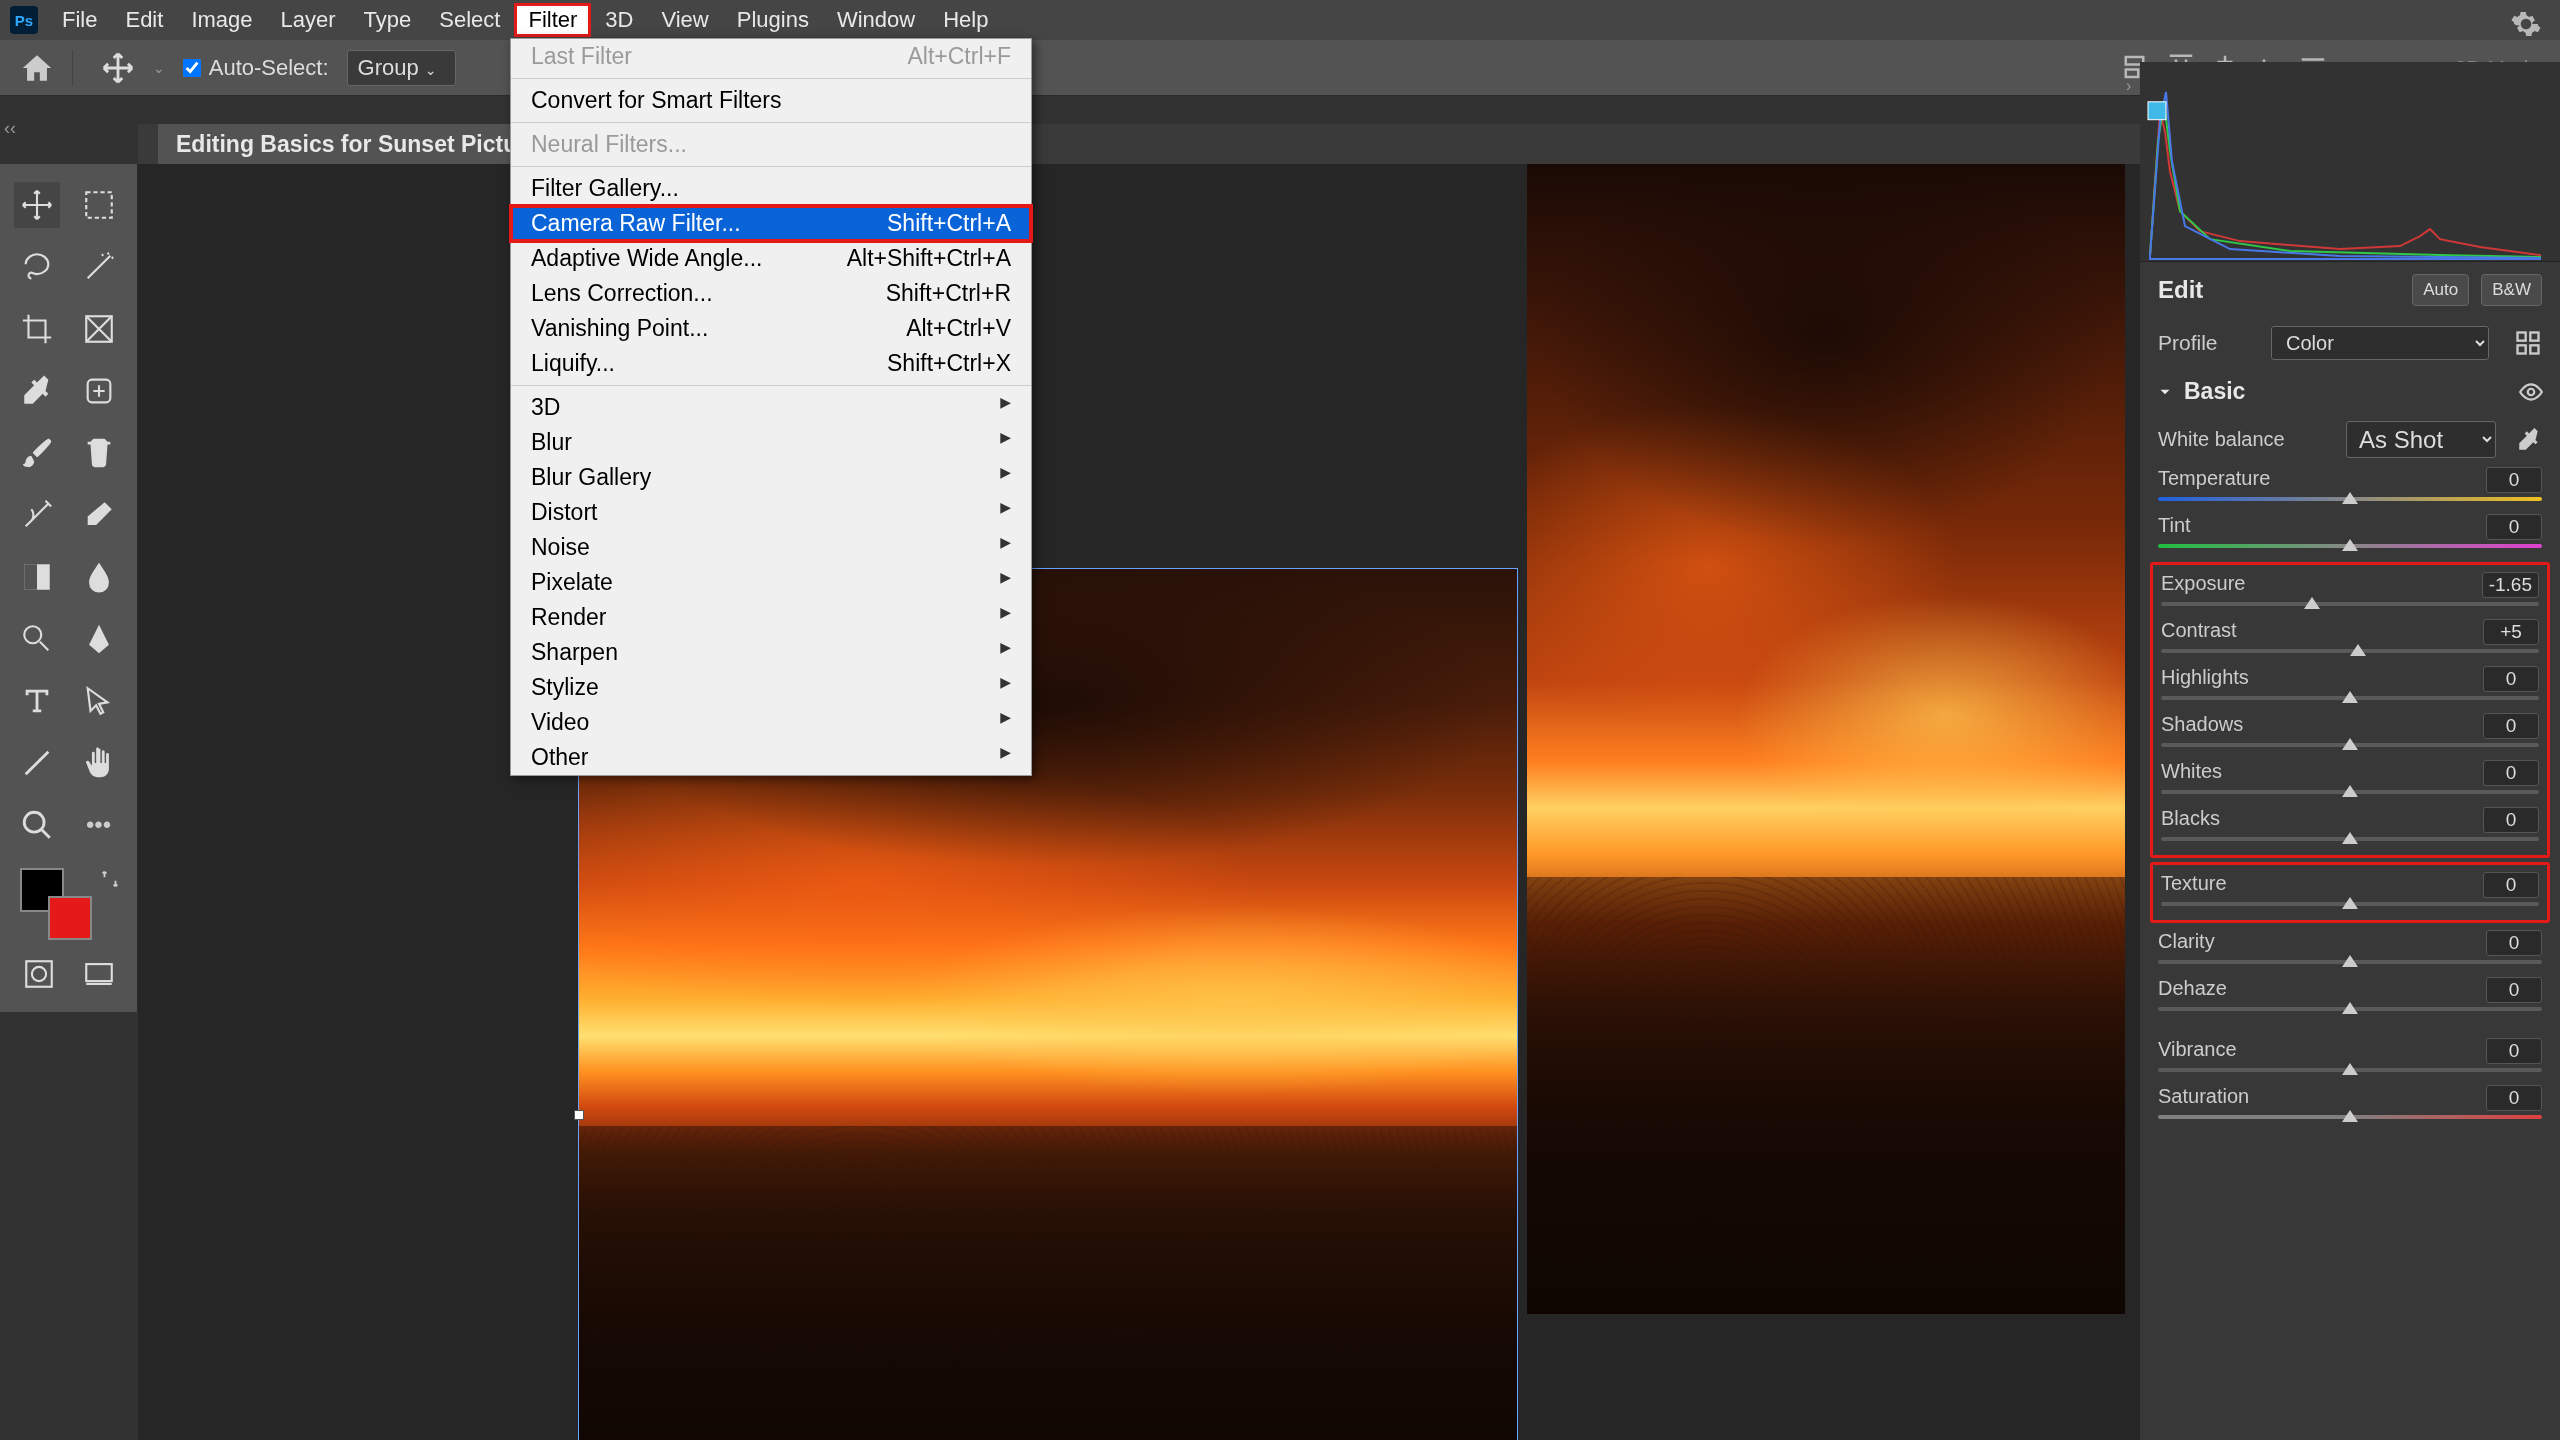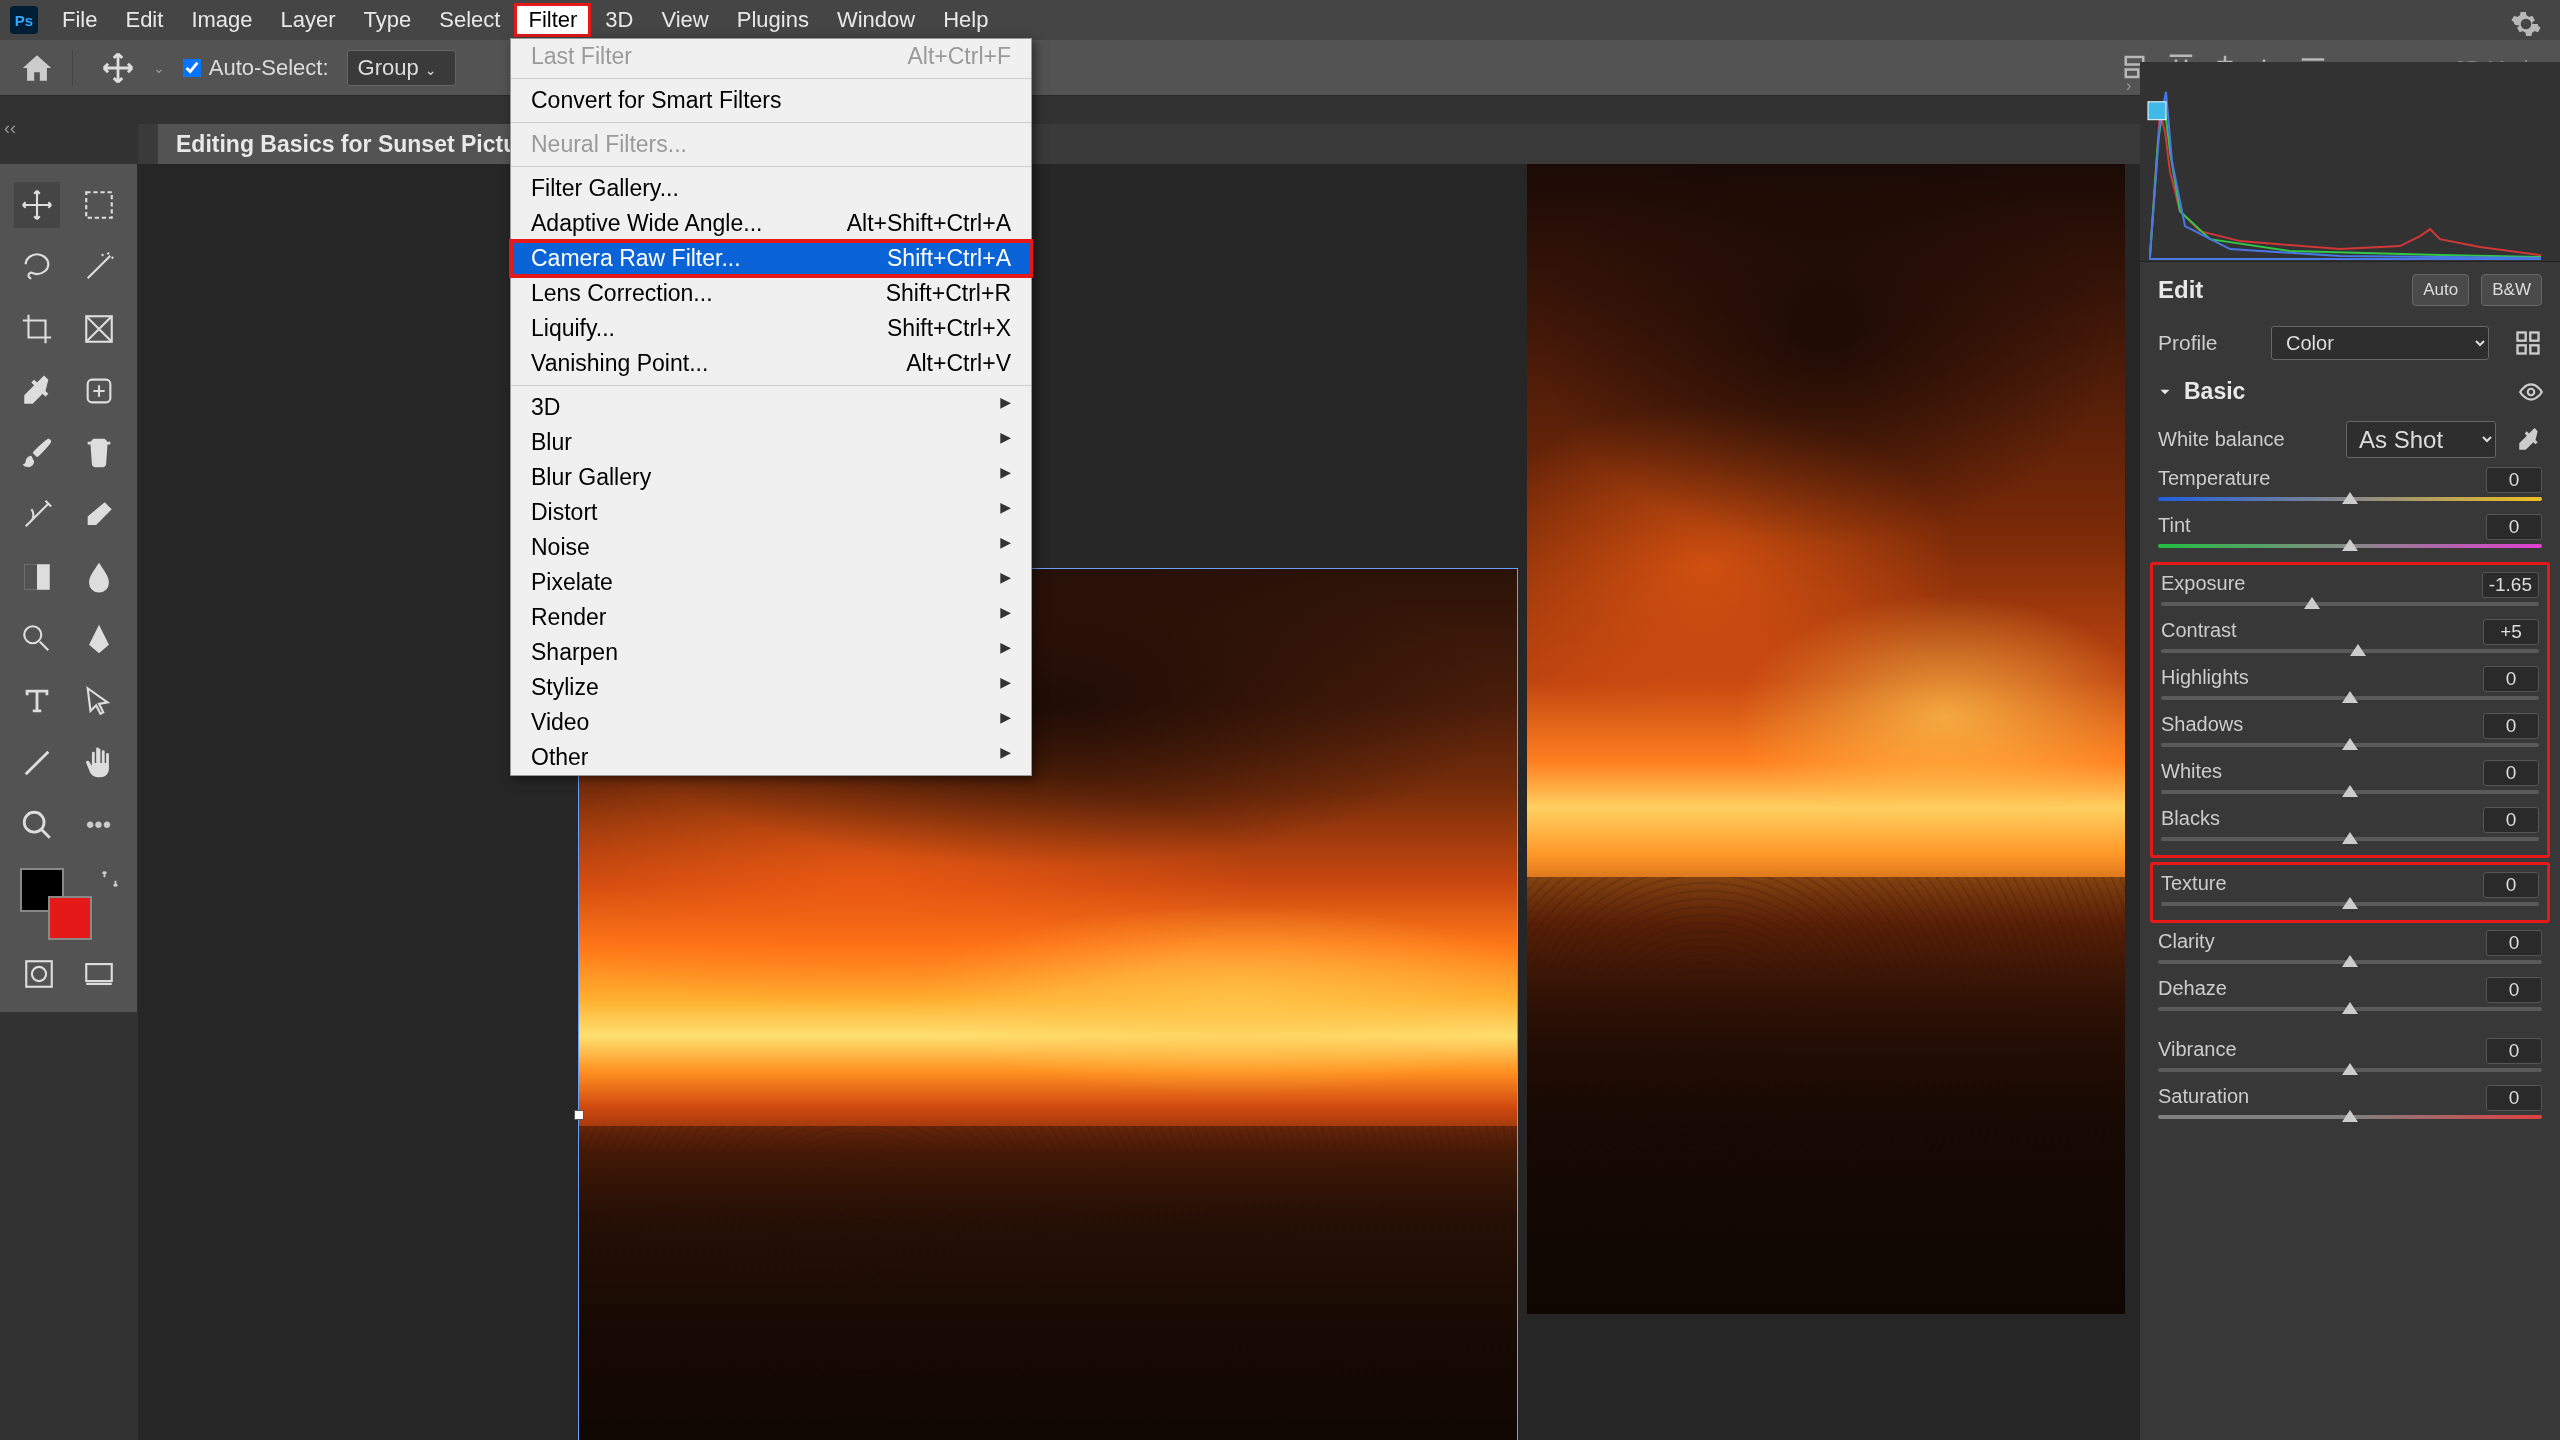--- a/index.html
+++ b/index.html
@@ -324,39 +324,39 @@
       <span>Convert for Smart Filters</span>
     </div>
     <div class="sep"></div>
     <div class="mi disabled">
       <span>Neural Filters...</span>
     </div>
     <div class="sep"></div>
     <div class="mi">
       <span>Filter Gallery...</span>
     </div>
-    <div class="mi">
-      <span>Adaptive Wide Angle...</span>
-      <span>Alt+Shift+Ctrl+A</span>
-    </div>
     <div class="mi highlighted">
       <span>Camera Raw Filter...</span>
       <span>Shift+Ctrl+A</span>
     </div>
     <div class="mi">
+      <span>Adaptive Wide Angle...</span>
+      <span>Alt+Shift+Ctrl+A</span>
+    </div>
+    <div class="mi">
       <span>Lens Correction...</span>
       <span>Shift+Ctrl+R</span>
     </div>
     <div class="mi">
+      <span>Vanishing Point...</span>
+      <span>Alt+Ctrl+V</span>
+    </div>
+    <div class="mi">
       <span>Liquify...</span>
       <span>Shift+Ctrl+X</span>
-    </div>
-    <div class="mi">
-      <span>Vanishing Point...</span>
-      <span>Alt+Ctrl+V</span>
     </div>
     <div class="sep"></div>
     <div class="mi">
       <span>3D</span>
       <span class="arrow" style="font-size: 14px;">▶</span>
     </div>
     <div class="mi">
       <span>Blur</span>
       <span class="arrow" style="font-size: 14px;">▶</span>
     </div>

